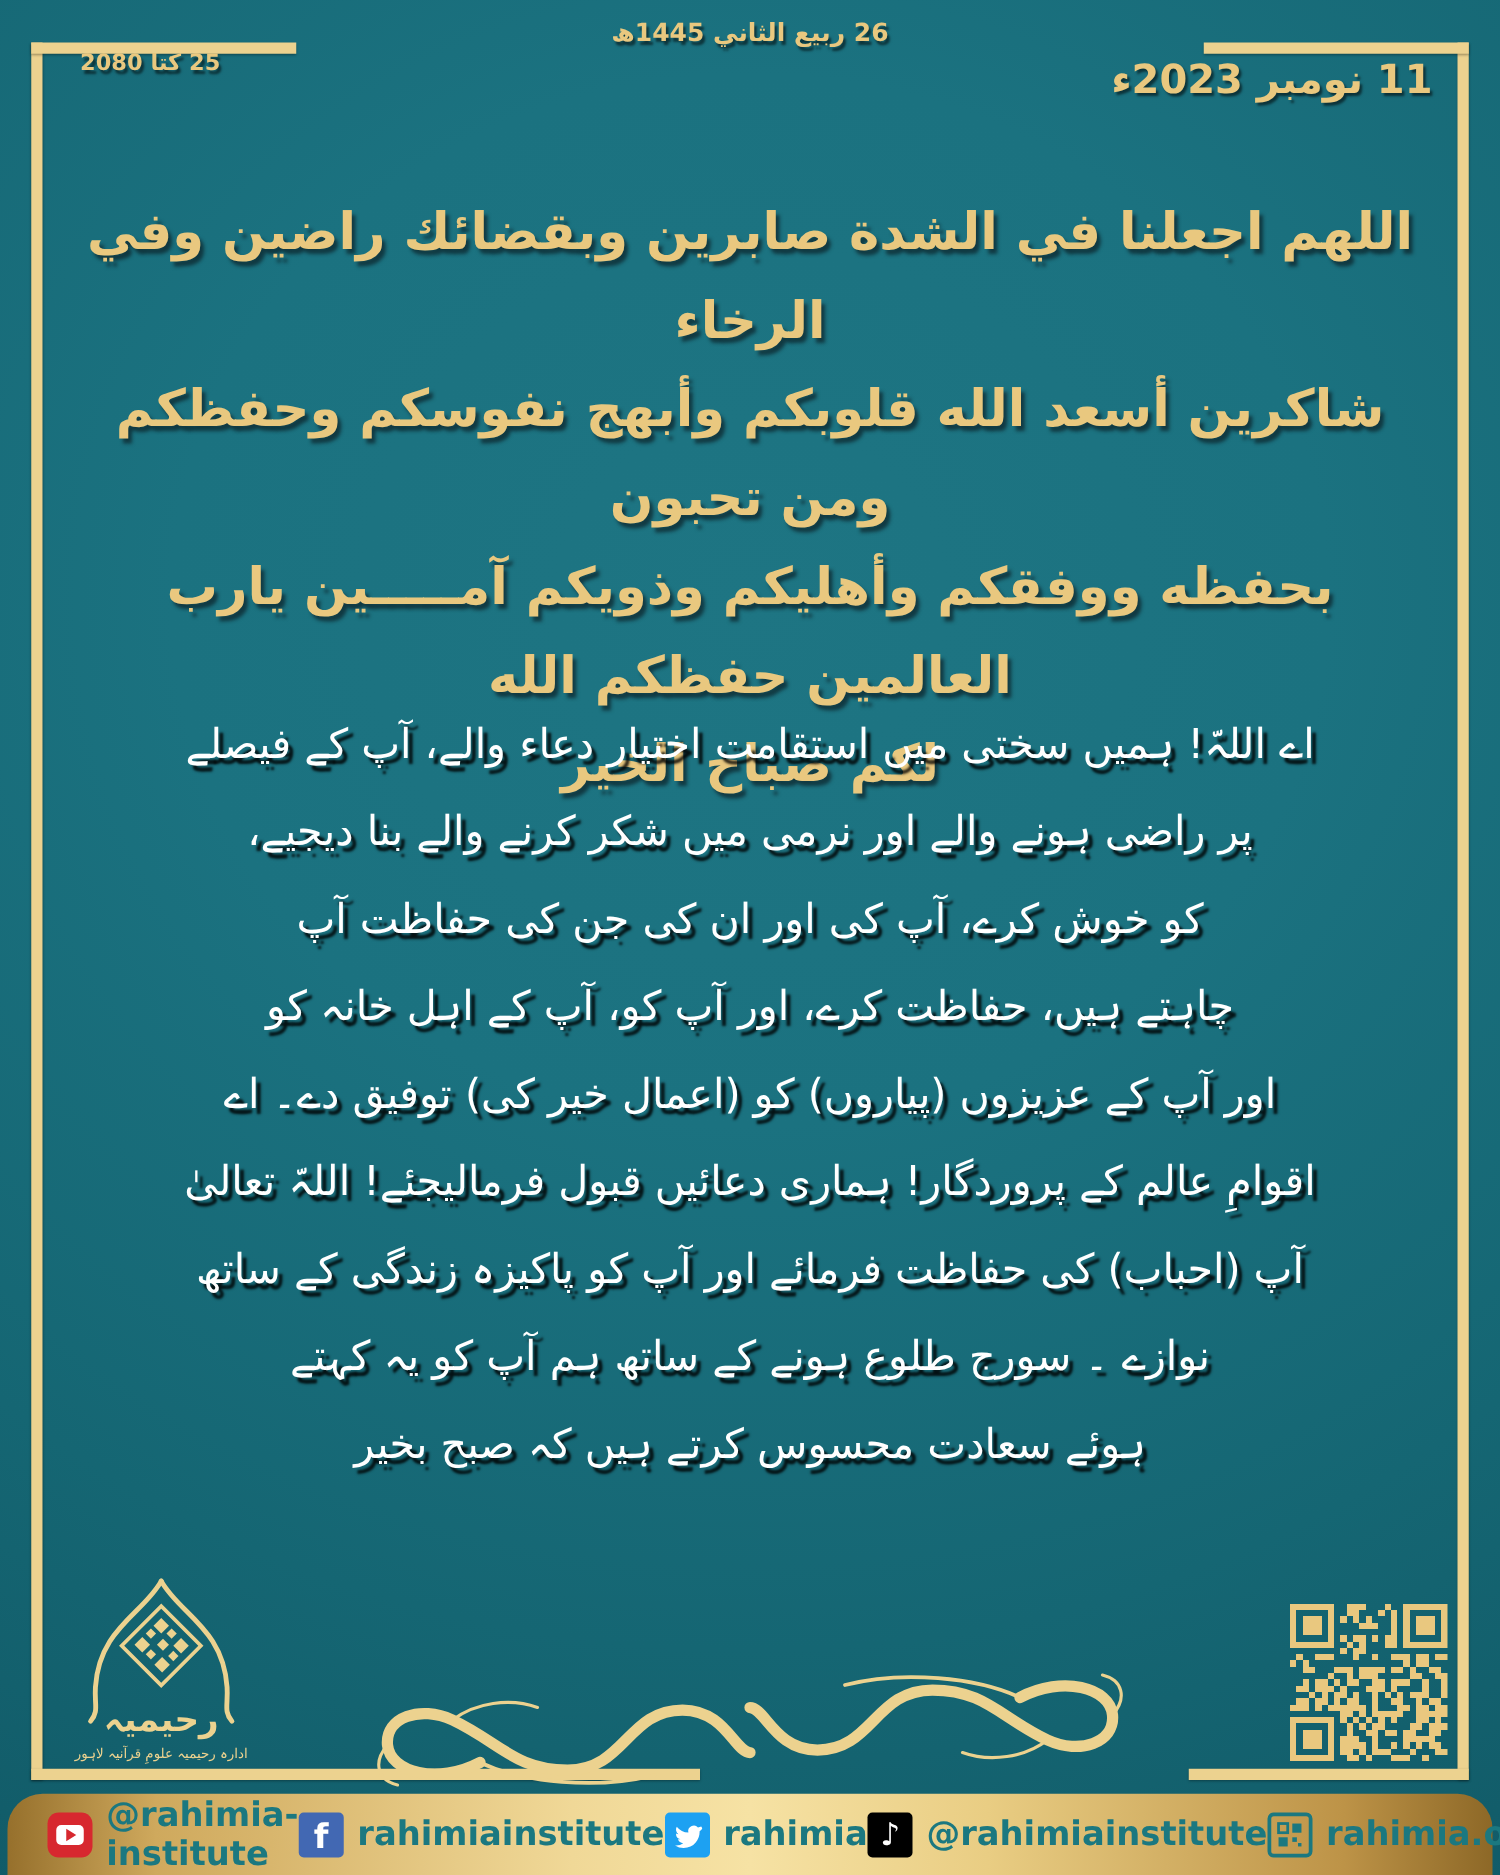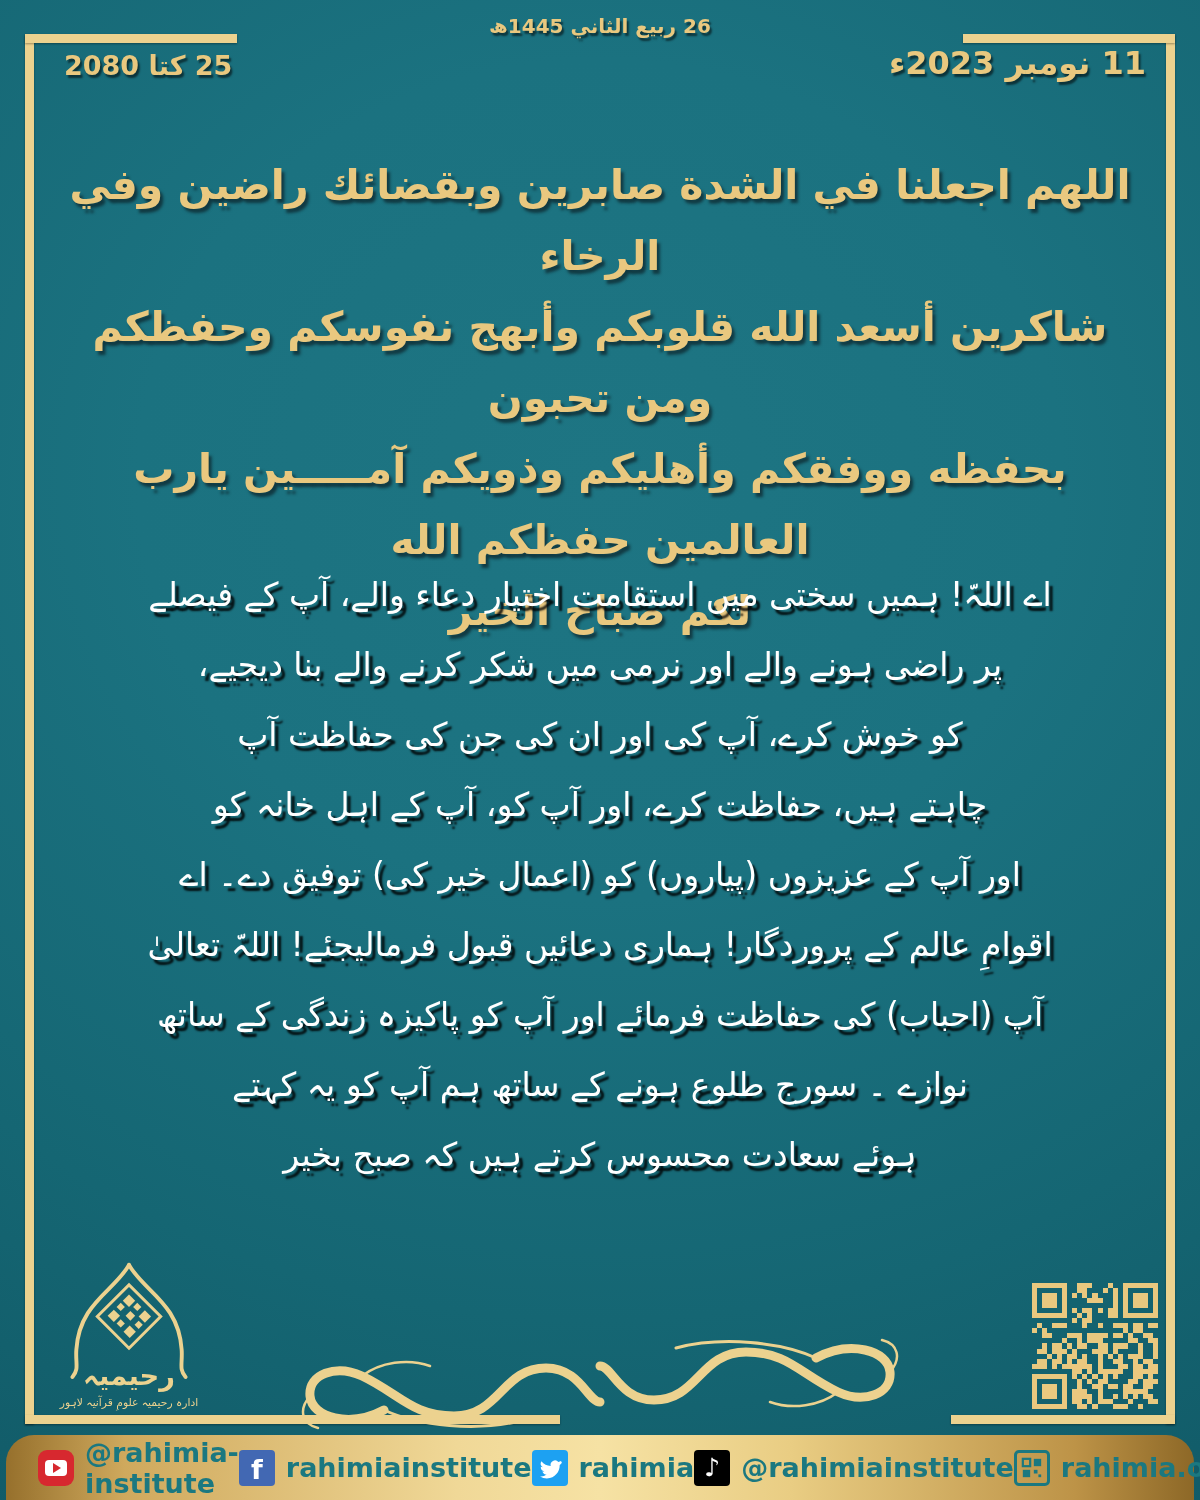--- a/index.html
+++ b/index.html
@@ -14,21 +14,21 @@
   .f-left {left:25px;top:34px;width:9px;height:1390px;}
   .f-right{right:25px;top:34px;width:9px;height:1390px;}
   .f-top-l{left:25px;top:34px;width:212px;height:9px;}
   .f-top-r{right:25px;top:34px;width:212px;height:9px;}
   .f-bot-l{left:25px;top:1415px;width:535px;height:9px;}
   .f-bot-r{right:25px;top:1415px;width:224px;height:9px;}
   
   .gold-text{color:#e9c87f;text-shadow:2px 3px 2px rgba(0,0,0,.55);}
   .hijri{position:absolute;top:14px;left:0;width:100%;text-align:center;font-size:20px;font-weight:700;direction:rtl;}
   .greg {position:absolute;top:44px;right:54px;font-size:32px;font-weight:700;direction:rtl;}
-  .desi {position:absolute;top:40px;left:64px;font-size:27px;font-weight:700;direction:rtl;margin-top:10px;}
+  .desi {position:absolute;top:40px;left:64px;font-size:18px;font-weight:700;direction:rtl;}
   .title{position:absolute;top:78px;left:0;width:100%;text-align:center;font-size:36px;font-weight:700;
          color:#ffffff;text-shadow:3px 4px 2px rgba(0,0,0,.75);direction:rtl;}
   
   .arabic{position:absolute;top:150px;left:60px;right:60px;text-align:center;direction:rtl;}
   .arabic .line{display:block;font-size:41px;line-height:71px;font-weight:700;
                 color:#e9c87f;text-shadow:3px 4px 3px rgba(10,20,25,.6);}
   
   .urdu{position:absolute;top:560px;left:50px;right:50px;text-align:center;direction:rtl;}
   .urdu .line{display:block;font-size:33px;line-height:70px;color:#ffffff;
               text-shadow:4px 5px 2px rgba(0,0,0,.85);}

